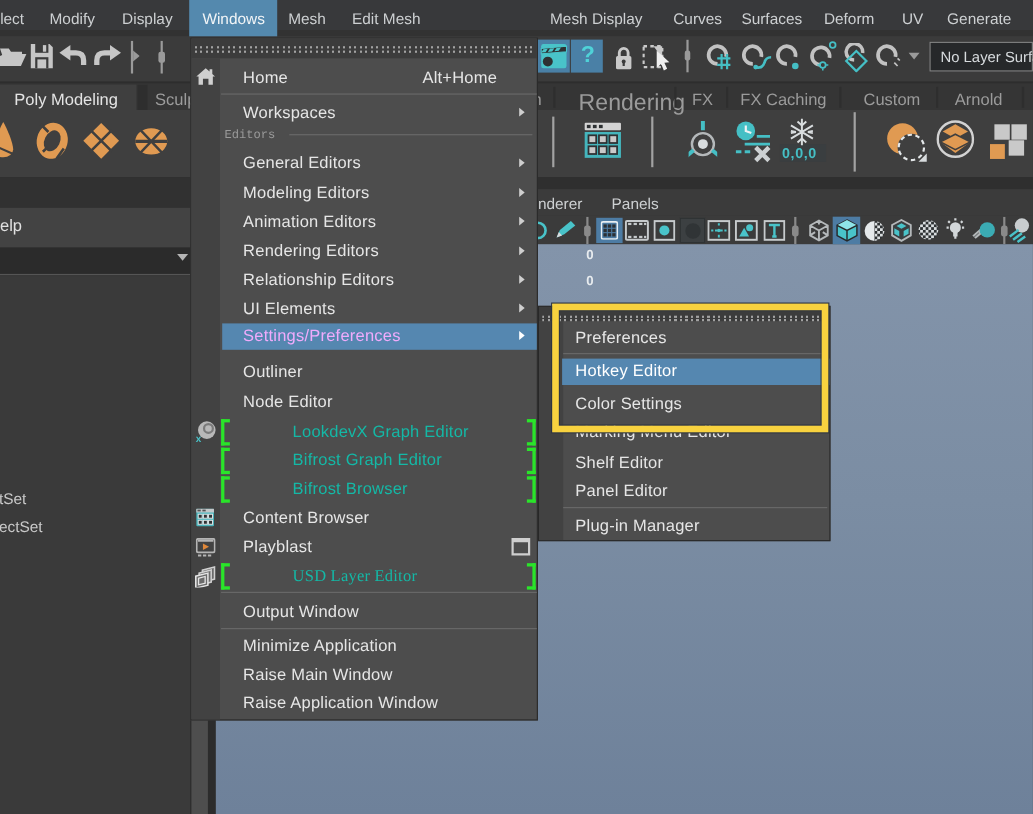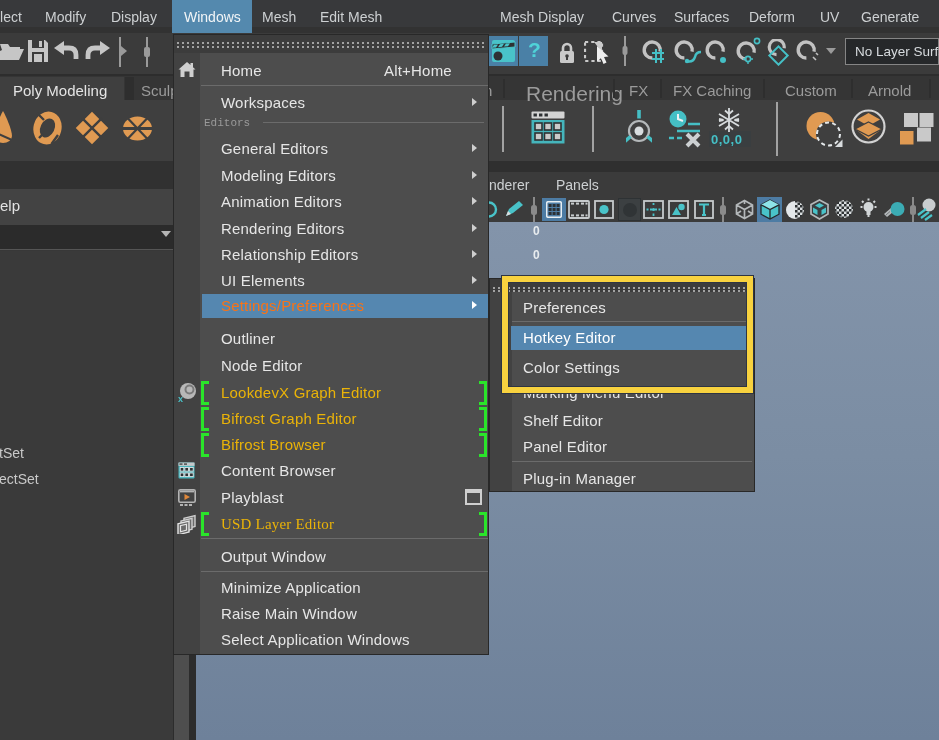--- a/index.html
+++ b/index.html
@@ -358,21 +358,21 @@
 
 <div class="a" style="left:173px;top:34px;width:316px;height:621px;background:#4d4d4d;border:1px solid #282828;"></div>
 <div class="a" style="left:174px;top:35px;width:314px;height:18px;background:#3c3c3c;"></div>
 <div class="a" style="left:174px;top:53px;width:26px;height:601px;background:#424242;"></div>
 <div class="a" style="left:177px;top:42px;width:309px;height:2px;background:repeating-linear-gradient(90deg,#a2a2a2 0 2px,transparent 2px 5px);"></div>
 <div class="a" style="left:177px;top:45.5px;width:309px;height:2px;background:repeating-linear-gradient(90deg,#a2a2a2 0 2px,transparent 2px 5px);"></div>
 <style>
 .mi { position:absolute; height:26px; line-height:26px; font-size:15px; color:#e6e6e6; white-space:nowrap; letter-spacing:0.2px; }
 .ar { position:absolute; width:0; height:0; border-top:4.5px solid transparent; border-bottom:4.5px solid transparent; border-left:5.5px solid #cfcfcf; }
 .sep { position:absolute; left:201px; width:287px; height:1px; background:#6b6b6b; }
-.gtx { color:#eab308; }
+.gtx { color:#14b8a6;margin-left:45px; }
 .bl,.brk { position:absolute; width:8px; height:24px; border:3.5px solid #2ae42a; }
 .bl { border-right:none; } .brk { border-left:none; }
 </style>
 <div class="mi" style="left:221px;top:58px;">Home</div>
 <div class="mi" style="left:384px;top:58px;">Alt+Home</div>
 <svg class="a" style="left:178px;top:61px;" width="18" height="17" viewBox="0 0 18 17">
   <path d="M9 1 L12.5 4.1 L12.5 2 L15 2 L15 6.3 L17.5 8.5 L15.5 8.5 L15.5 16 L11.5 16 L11.5 10.5 L6.5 10.5 L6.5 16 L2.5 16 L2.5 8.5 L0.5 8.5 Z" fill="#cfcfcf"></path>
 </svg>
 <div class="sep" style="top:85px;"></div>
 <div class="mi" style="left:221px;top:90px;">Workspaces</div>
@@ -385,21 +385,21 @@
 <div class="ar" style="left:472px;top:171px;"></div>
 <div class="mi" style="left:221px;top:189px;">Animation Editors</div>
 <div class="ar" style="left:472px;top:197px;"></div>
 <div class="mi" style="left:221px;top:216px;">Rendering Editors</div>
 <div class="ar" style="left:472px;top:224px;"></div>
 <div class="mi" style="left:221px;top:242px;">Relationship Editors</div>
 <div class="ar" style="left:472px;top:250px;"></div>
 <div class="mi" style="left:221px;top:268px;">UI Elements</div>
 <div class="ar" style="left:472px;top:276px;"></div>
 <div class="a" style="left:202px;top:294px;width:286px;height:24px;background:#5587b0;"></div>
-<div class="mi" style="left:221px;top:293px;color:#f97316;">Settings/Preferences</div>
+<div class="mi" style="left:221px;top:293px;color:#f0abfc;">Settings/Preferences</div>
 <div class="ar" style="left:472px;top:301px;border-left-color:#fff;"></div>
 <div class="mi" style="left:221px;top:326px;">Outliner</div>
 <div class="mi" style="left:221px;top:353px;">Node Editor</div>
 <div class="mi gtx" style="left:221px;top:380px;">LookdevX Graph Editor</div>
 <div class="bl" style="left:201px;top:381px;"></div>
 <div class="brk" style="left:479px;top:381px;"></div>
 <svg class="a" style="left:177px;top:382px;" width="22" height="21" viewBox="0 0 22 21">
   <circle cx="11" cy="9" r="8" fill="#b8b8b8"></circle>
   <circle cx="12.5" cy="7.5" r="4" fill="none" stroke="#7a7a7a" stroke-width="2"></circle>
   <text x="1" y="20" font-size="9" fill="#49c3c9" font-family="Liberation Sans" font-weight="bold">x</text>
@@ -442,21 +442,21 @@
   <rect x="4" y="8" width="11" height="11" fill="#6a6a6a" stroke="#cfcfcf" stroke-width="1.4"></rect>
   <rect x="1" y="10" width="11" height="11" fill="#6a6a6a" stroke="#e4e4e4" stroke-width="1.4"></rect>
   <rect x="3.5" y="12.5" width="6" height="6" fill="none" stroke="#e4e4e4" stroke-width="1.2"></rect>
   </g>
 </svg>
 <div class="sep" style="top:538px;"></div>
 <div class="mi" style="left:221px;top:544px;">Output Window</div>
 <div class="sep" style="top:571px;"></div>
 <div class="mi" style="left:221px;top:575px;">Minimize Application</div>
 <div class="mi" style="left:221px;top:601px;">Raise Main Window</div>
-<div class="mi" style="left:221px;top:627px;">Select Application Windows</div>
+<div class="mi" style="left:221px;top:627px;">Raise Application Window</div>
 
 <div class="a" style="left:489px;top:278px;width:266px;height:214px;background:#4d4d4d;border:1px solid #282828;"></div>
 <div class="a" style="left:490px;top:279px;width:264px;height:13px;background:#3c3c3c;"></div>
 <div class="a" style="left:490px;top:292px;width:22px;height:199px;background:#424242;"></div>
 <div class="a" style="left:493px;top:287px;width:258px;height:2px;background:repeating-linear-gradient(90deg,#a2a2a2 0 2px,transparent 2px 5px);"></div>
 <div class="a" style="left:493px;top:290px;width:258px;height:1.5px;background:repeating-linear-gradient(90deg,#a2a2a2 0 2px,transparent 2px 5px);"></div>
 <div class="mi" style="left:523px;top:295px;">Preferences</div>
 <div class="a" style="left:512px;top:321px;width:240px;height:1px;background:#6b6b6b;"></div>
 <div class="a" style="left:511px;top:326px;width:243px;height:24px;background:#5587b0;"></div>
 <div class="mi" style="left:523px;top:325px;color:#fff;">Hotkey Editor</div>

